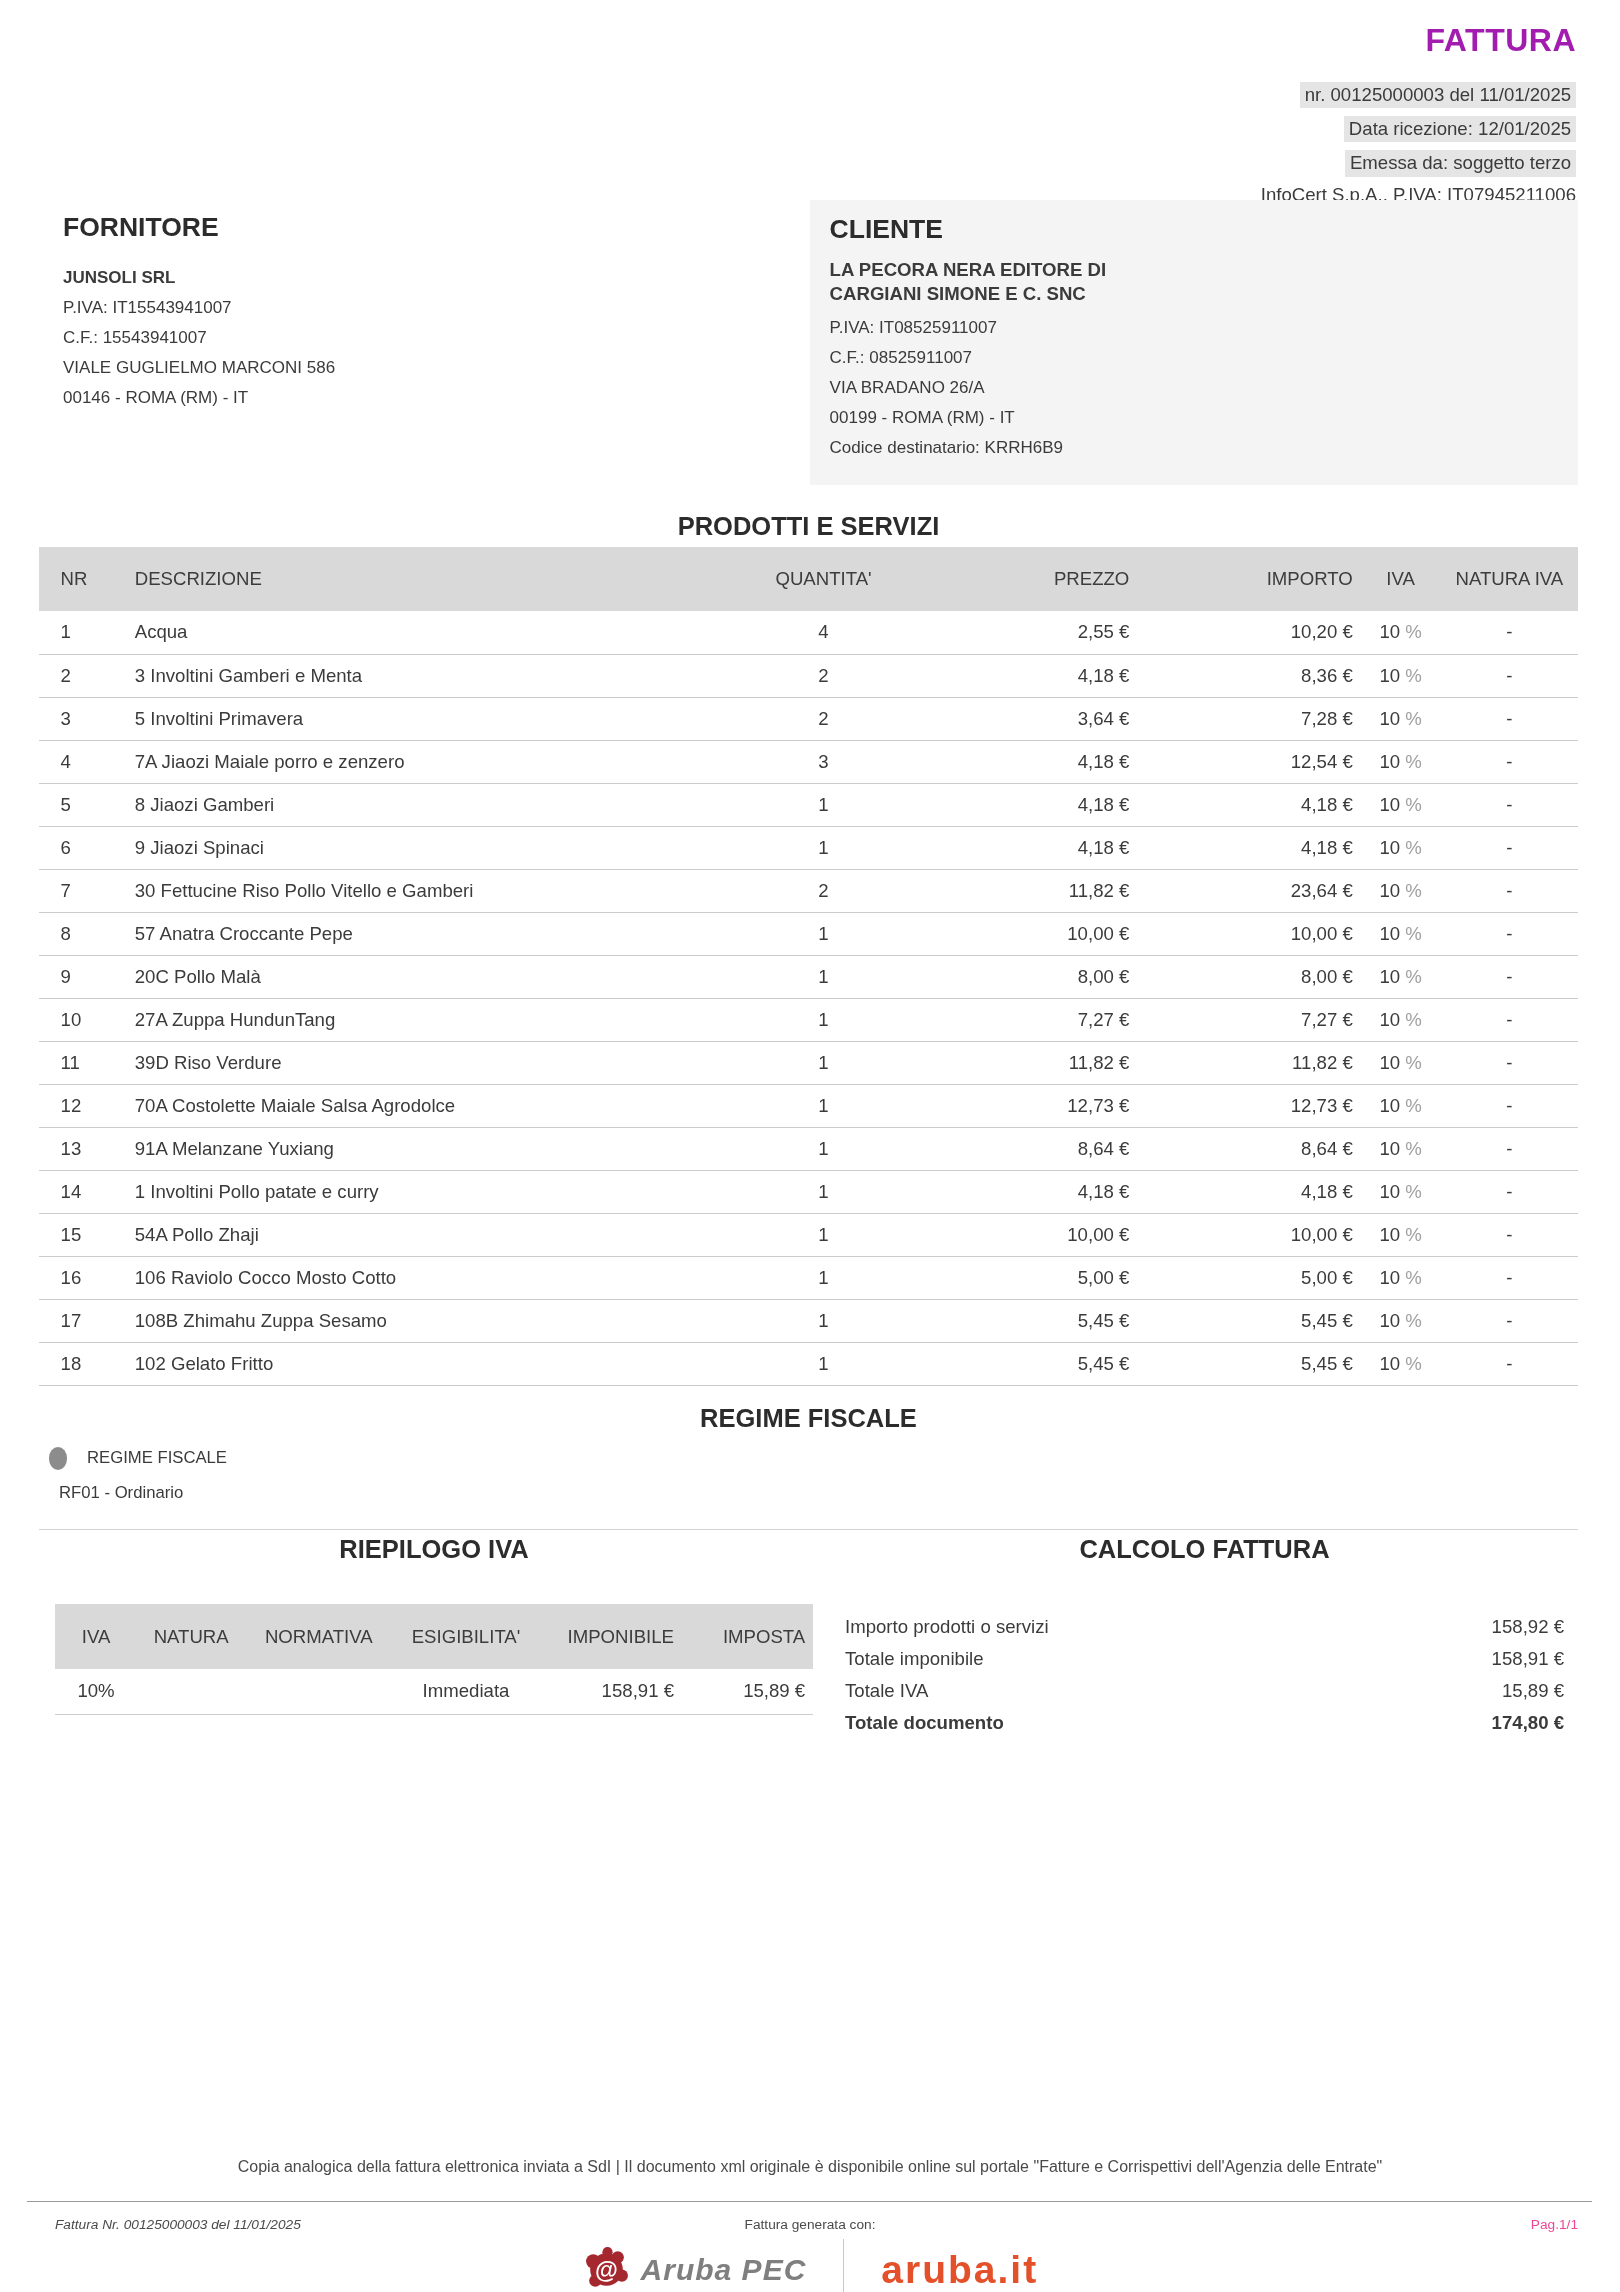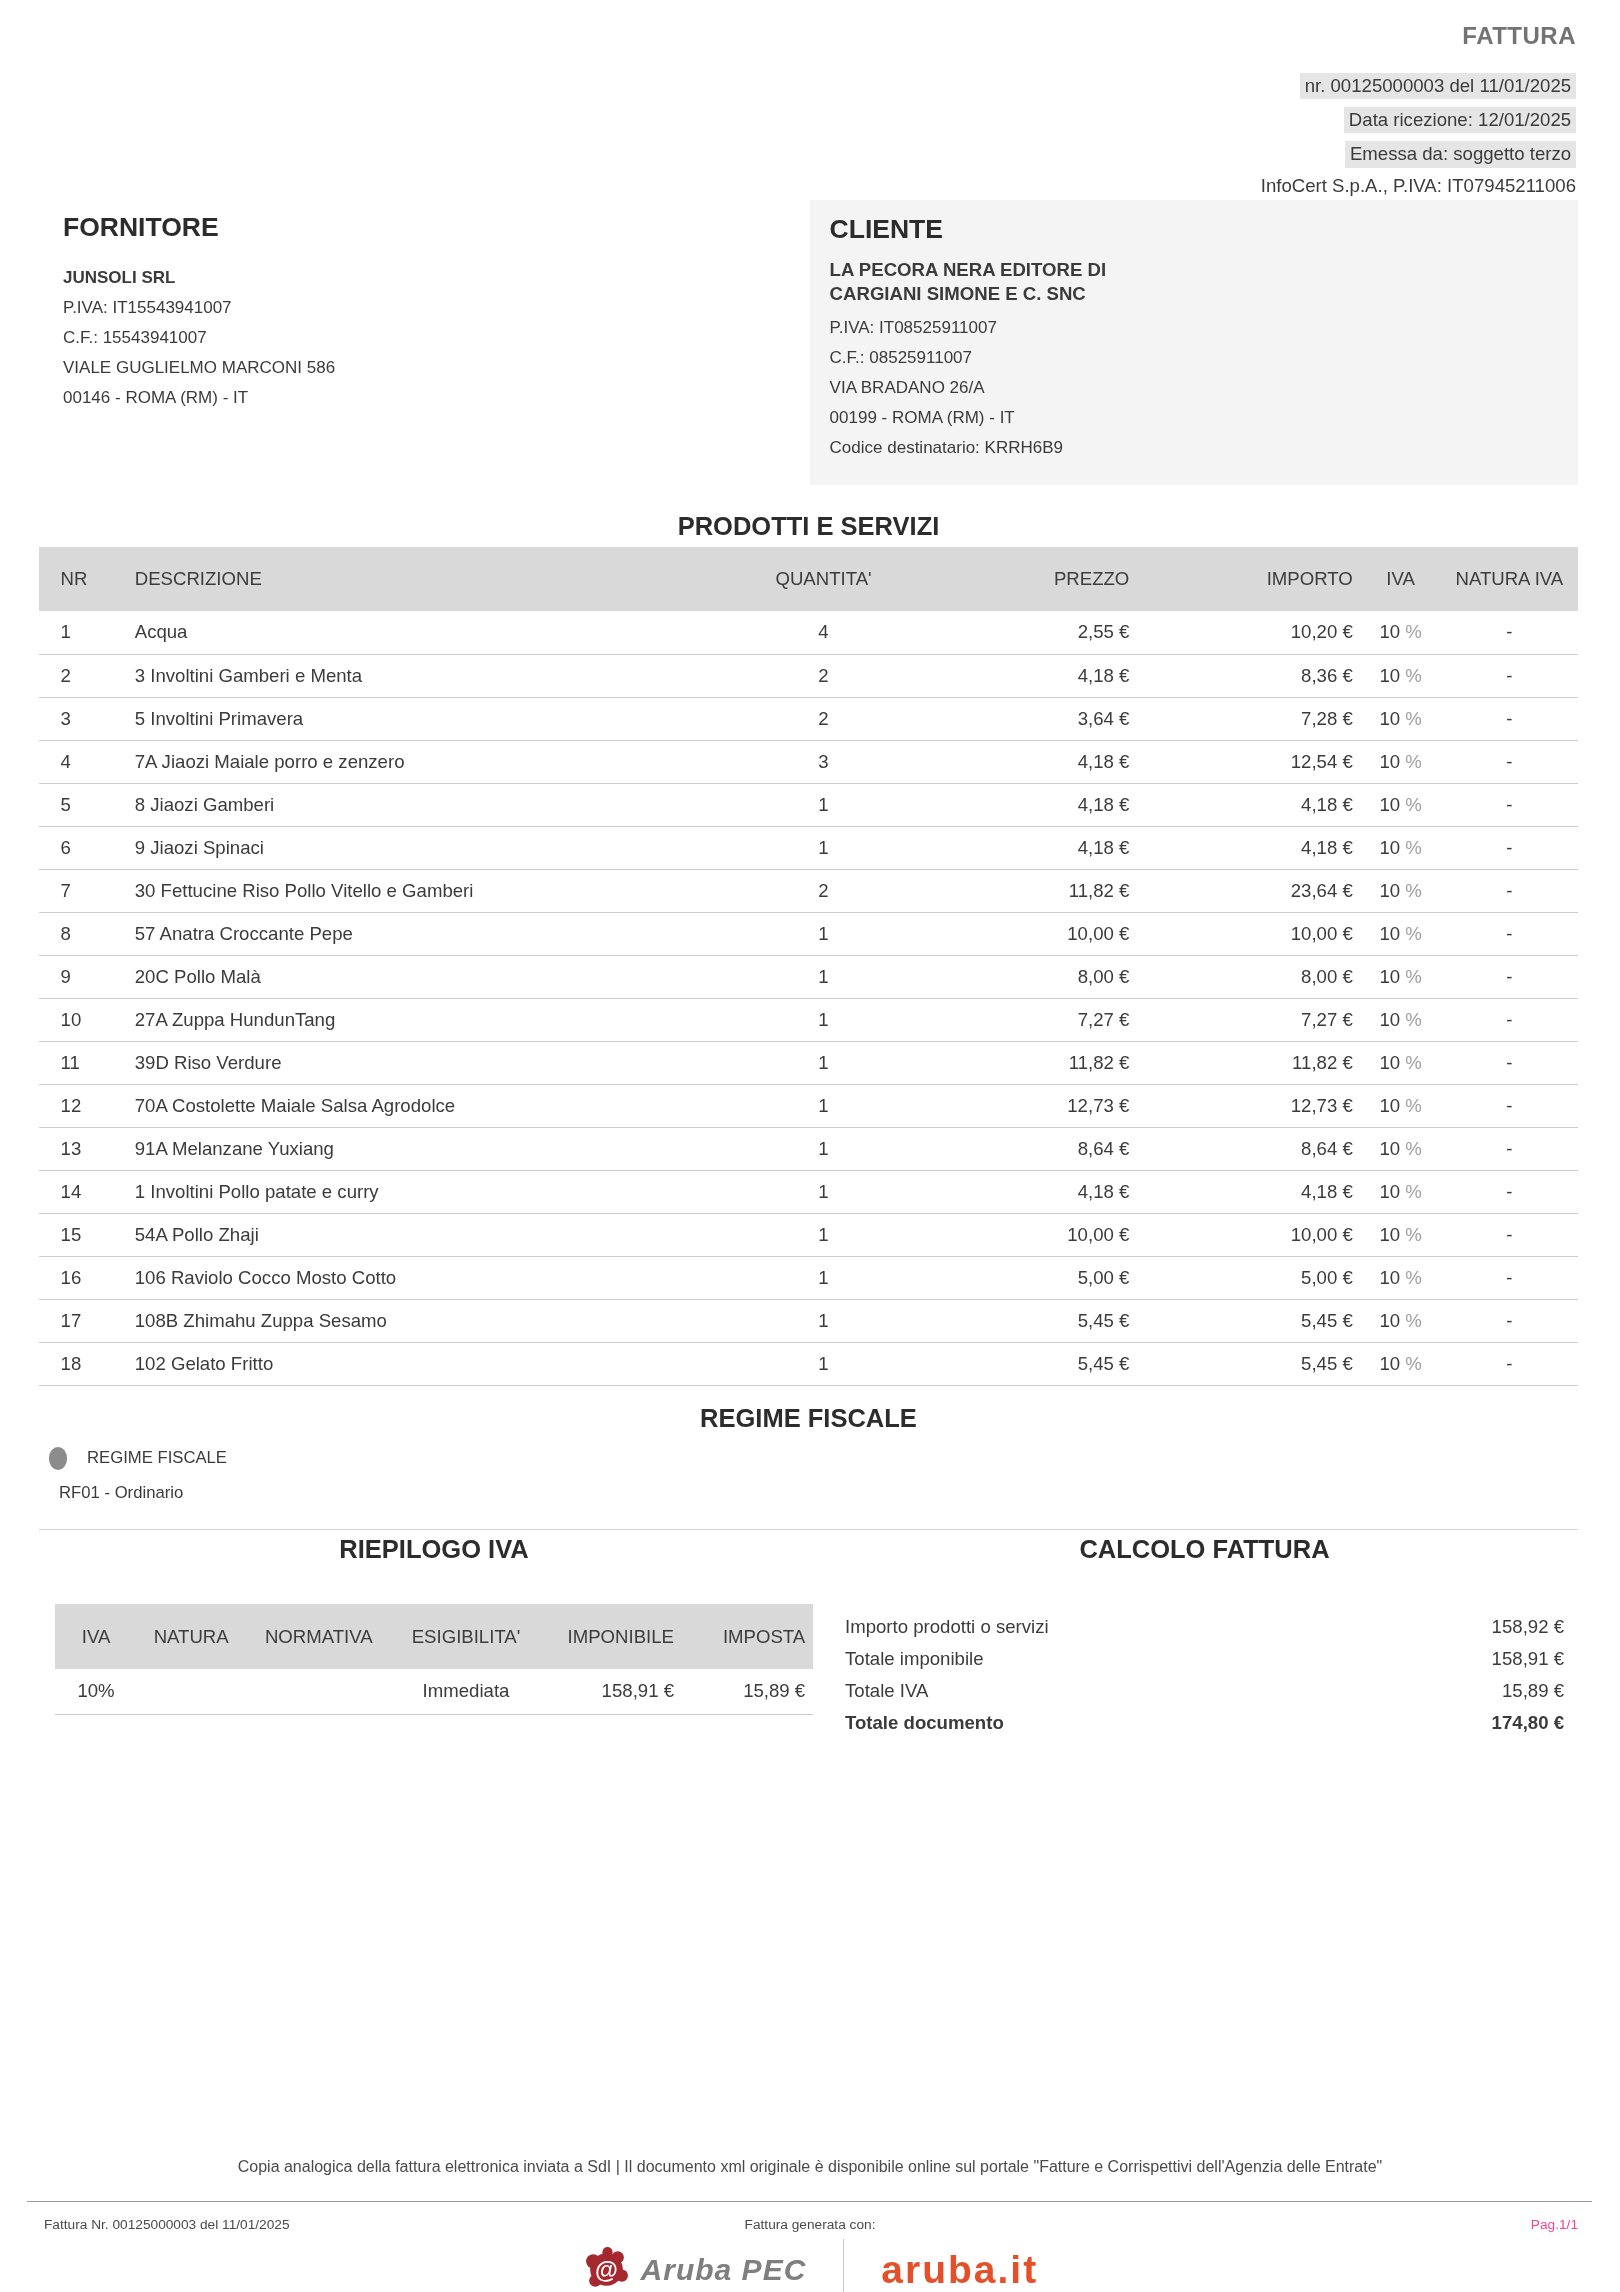--- a/index.html
+++ b/index.html
@@ -7,21 +7,21 @@
   .page {
     position:relative;
     width:1620px; height:2293px;
     background:#ffffff;
     font-family:"Liberation Sans", sans-serif;
     color:#3b3b3b;
     overflow:hidden;
   }
   
   .inv-head { position:absolute; top:21.6px; right:44px; text-align:right; }
-  .inv-title { font-size:24px; font-weight:bold; color:#737373; letter-spacing:0.5px; margin-bottom:23px; }
+  .inv-title { font-size:32px; font-weight:bold; color:#a21caf; letter-spacing:0.5px; margin-bottom:23px; }
   .inv-line { font-size:18.6px; line-height:22.5px; margin-top:7.8px; color:#3b3b3b; }
   .inv-line .boxed { background:#e5e5e5; display:inline-block; padding:2px 4.9px; }
   
   .supplier { position:absolute; left:63px; top:212px; }
   .party-heading { font-size:26.5px; font-weight:bold; color:#2c2c2c; margin-bottom:19.6px; }
   .party-line { font-size:17px; line-height:30px; }
   .party-name { font-weight:bold; }
   .customer-box { position:absolute; left:810px; top:200px; width:768px; background:#f4f4f4; padding:13.7px 19.6px 21.6px 19.6px; }
   .customer-box .party-heading { margin-bottom:13.7px; }
   .cust-name { font-size:18.6px; font-weight:bold; line-height:23.5px; }
@@ -52,21 +52,21 @@
   .vtable thead th { background:#d9d9d9; height:65px; font-size:18.6px; font-weight:normal; color:#3c3c3c; vertical-align:middle; }
   .vtable tbody td { height:45px; font-size:18.6px; border-bottom:1px solid #cccccc; vertical-align:middle; }
   
   .calc-title { position:absolute; left:845px; top:1535px; width:719px; text-align:center; font-size:25.5px; font-weight:bold; color:#2c2c2c; }
   .calc { position:absolute; left:845px; top:1611px; width:719px; }
   .calc-row { display:flex; justify-content:space-between; font-size:18.6px; line-height:32px; }
   .calc-row.bold { font-weight:bold; }
   
   .disclaimer { position:absolute; top:2158px; left:0; width:1620px; text-align:center; font-size:16px; color:#4a4a4a; }
   .foot-rule { position:absolute; top:2201px; left:27.4px; width:1565px; border-top:1px solid #9a9a9a; }
-  .foot-left { position:absolute; top:2217px; left:44px; font-size:13.7px; color:#4a4a4a; }
+  .foot-left { position:absolute; top:2217px; left:55px; font-size:13.7px; color:#4a4a4a;font-style:italic; }
   .foot-center { position:absolute; top:2217px; left:0; width:1620px; text-align:center; font-size:13.7px; color:#4a4a4a; }
   .foot-right { position:absolute; top:2217px; right:42px; font-size:13.7px; color:#ec4899; }
   .logos { position:absolute; top:2239px; left:0; width:1620px; display:flex; justify-content:center; align-items:center; }
   .pec-logo { display:flex; align-items:center; }
   .pec-text { font-size:30px; font-weight:bold; font-style:italic; color:#7f7f7f; margin-left:9.8px; letter-spacing:1px; }
   .logo-divider { width:1px; height:61px; background:#c9c9c9; margin:0 37px; }
   .aruba-text { font-size:39px; font-weight:bold; color:#e4502a; letter-spacing:2px; }
 </style>
 </head>
 <body>

